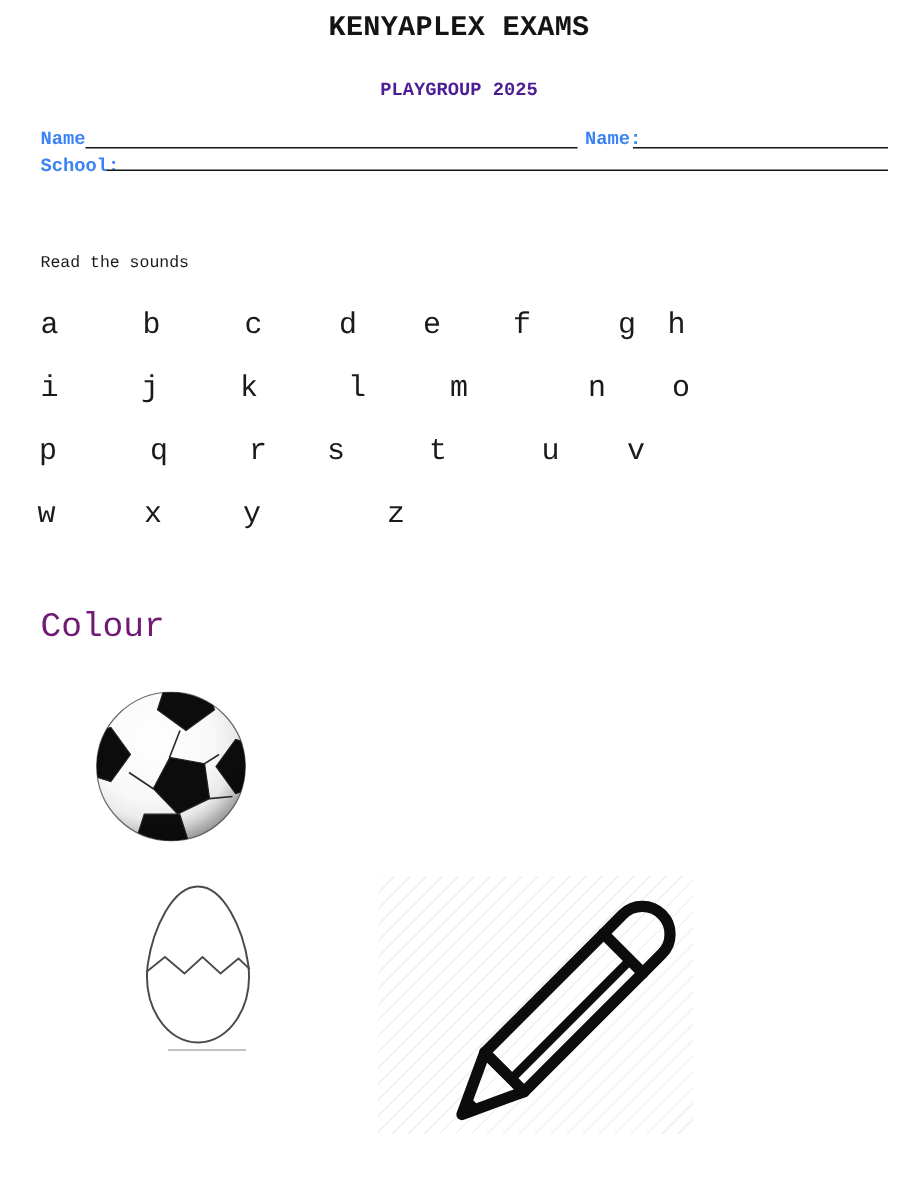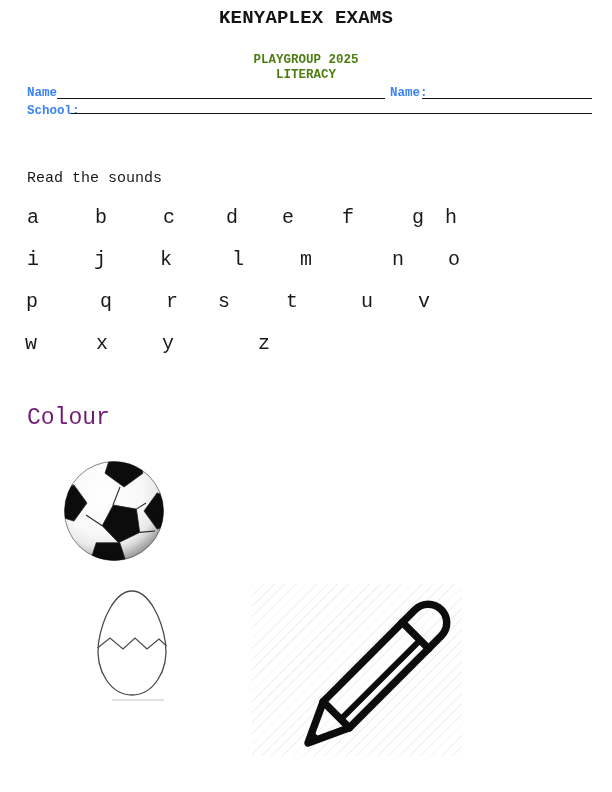--- a/index.html
+++ b/index.html
@@ -3,44 +3,43 @@
 <meta charset="utf-8">
 <style>
   html,body{margin:0;padding:0;background:#fff;}
   .page{position:relative;width:612px;height:792px;background:#ffffff;
         font-family:Liberation Mono, monospace;overflow:hidden;color:#111;}
   .title1,.title2{position:absolute;left:0;width:100%;text-align:center;
         font-weight:bold;font-size:19px;letter-spacing:.2px;color:#141414;}
   .title1{top:7px}
   .title2{top:29px}
   .sub1,.sub2{position:absolute;left:0;width:100%;text-align:center;
-        font-weight:bold;font-size:12.5px;color:#4d7c0f;}
+        font-weight:bold;font-size:12.5px;color:#4c1d95;}
   .sub1{top:53px}
   .sub2{top:68px}
   .flabel{position:absolute;font-weight:bold;font-size:12.5px;color:#3b82f6;white-space:nowrap;}
   .fline{position:absolute;height:13px;border-bottom:1.8px solid #141414;}
-  .instruction{position:absolute;left:27px;top:170px;font-size:15px;color:#1a1a1a;}
+  .instruction{position:absolute;left:27px;top:170px;font-size:11px;color:#1a1a1a;}
   .ltr{position:absolute;font-size:20px;color:#1a1a1a;line-height:28px;}
   .colour-heading{position:absolute;left:27px;top:405px;font-size:23px;color:#701a75;}
   .ball{position:absolute;left:62px;top:459px;width:104px;height:104px;}
   .egg{position:absolute;left:90px;top:587px;width:84px;height:118px;}
   .pencil-wrap{position:absolute;left:252px;top:584px;width:210px;height:172px;
         background:repeating-linear-gradient(135deg,
           rgba(125,125,125,0.09) 0px, rgba(125,125,125,0.09) 1.3px,
           transparent 1.3px, transparent 7.5px);}
   svg{display:block;width:100%;height:100%;}
 </style>
 </head>
 <body>
 
 <div class="page">
 
   <div class="title1">KENYAPLEX EXAMS</div>
   <div class="sub1">PLAYGROUP 2025</div>
-  <div class="sub2">LITERACY</div>
 
   <span class="flabel" style="left:27px;top:86px">Name</span>
   <div class="fline" style="left:57px;top:85px;width:328px"></div>
   <span class="flabel" style="left:390px;top:86px">Name:</span>
   <div class="fline" style="left:422px;top:85px;width:170px"></div>
   <span class="flabel" style="left:27px;top:104px">School:</span>
   <div class="fline" style="left:71px;top:100px;width:521px"></div>
 
   <div class="instruction">Read the sounds</div>
 

